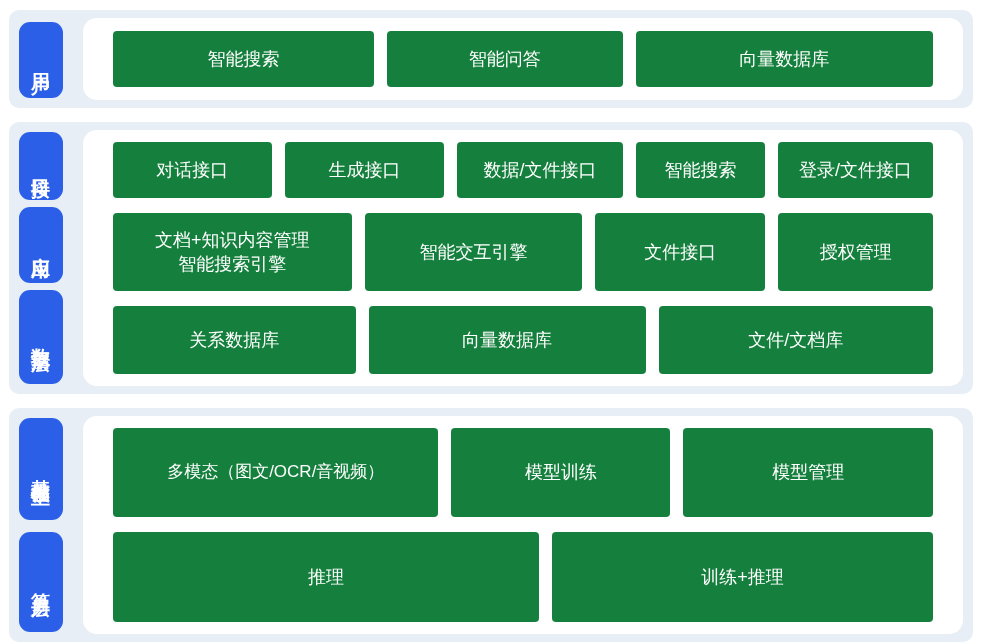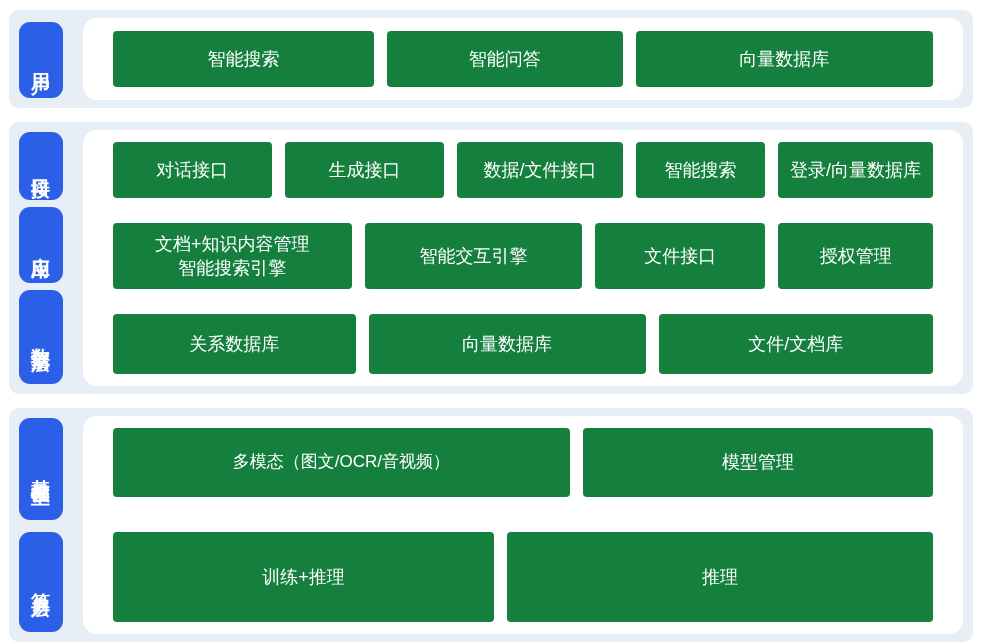--- a/index.html
+++ b/index.html
@@ -23,23 +23,23 @@
   .lab-h94  { height: 94px; }
   .lab-h102 { height: 102px; }
   .lab-h100 { height: 100px; }
 
   .panel { flex: 1 1 auto; background: #ffffff; border-radius: 14px; padding: 12px 30px;
            display: flex; flex-direction: column; justify-content: space-between; }
   .band-user .panel { justify-content: center; }
 
   .row { display: flex; gap: 13px; }
   .row-h56 { height: 56px; }
-  .row-h78 { height: 66px; }
-  .row-h60 { height: 60px; }
-  .row-h73 { height: 69px; }
+  .row-h78 { height: 78px; }
+  .row-h60 { height: 68px; }
+  .row-h73 { height: 89px; }
   .row-h90 { height: 90px; }
 
   .box { background: #15803d; color: #ffffff; border-radius: 4px;
          display: flex; flex-direction: column; align-items: center; justify-content: center;
          font-size: 18px; font-weight: 500; text-align: center; line-height: 1.35; }
   .box .line { display: block; }
   .box-small-text { font-size: 17px; }
 </style>
 </head>
 <body>
@@ -64,21 +64,21 @@
       <div class="vlabel lab-h68">接口</div>
       <div class="vlabel lab-h76">应用</div>
       <div class="vlabel lab-h94">数据层</div>
     </div>
     <div class="panel">
       <div class="row row-h56">
         <div class="box" style="flex:167">对话接口</div>
         <div class="box" style="flex:168">生成接口</div>
         <div class="box" style="flex:174">数据/文件接口</div>
         <div class="box" style="flex:136">智能搜索</div>
-        <div class="box" style="flex:163">登录/向量数据库</div>
+        <div class="box" style="flex:163">登录/文件接口</div>
       </div>
       <div class="row row-h78">
         <div class="box" style="flex:250">
           <span class="line">文档+知识内容管理</span>
           <span class="line">智能搜索引擎</span>
         </div>
         <div class="box" style="flex:228">智能交互引擎</div>
         <div class="box" style="flex:178">文件接口</div>
         <div class="box" style="flex:162">授权管理</div>
       </div>
@@ -93,22 +93,23 @@
   <section class="band band-bottom">
     <div class="labels">
       <div class="vlabel lab-h102">基础模型</div>
       <div class="vlabel lab-h100">算力层</div>
     </div>
     <div class="panel">
       <div class="row row-h73">
         <div class="box box-small-text" style="flex:330">
           <span class="line">多模态（图文/OCR/音视频）</span>
         </div>
+        <div class="box" style="flex:222">模型训练</div>
         <div class="box" style="flex:253">模型管理</div>
       </div>
       <div class="row row-h90">
+        <div class="box" style="flex:430">推理</div>
         <div class="box" style="flex:385">训练+推理</div>
-        <div class="box" style="flex:430">推理</div>
       </div>
     </div>
   </section>
 
 </div>
 
 </body></html>

